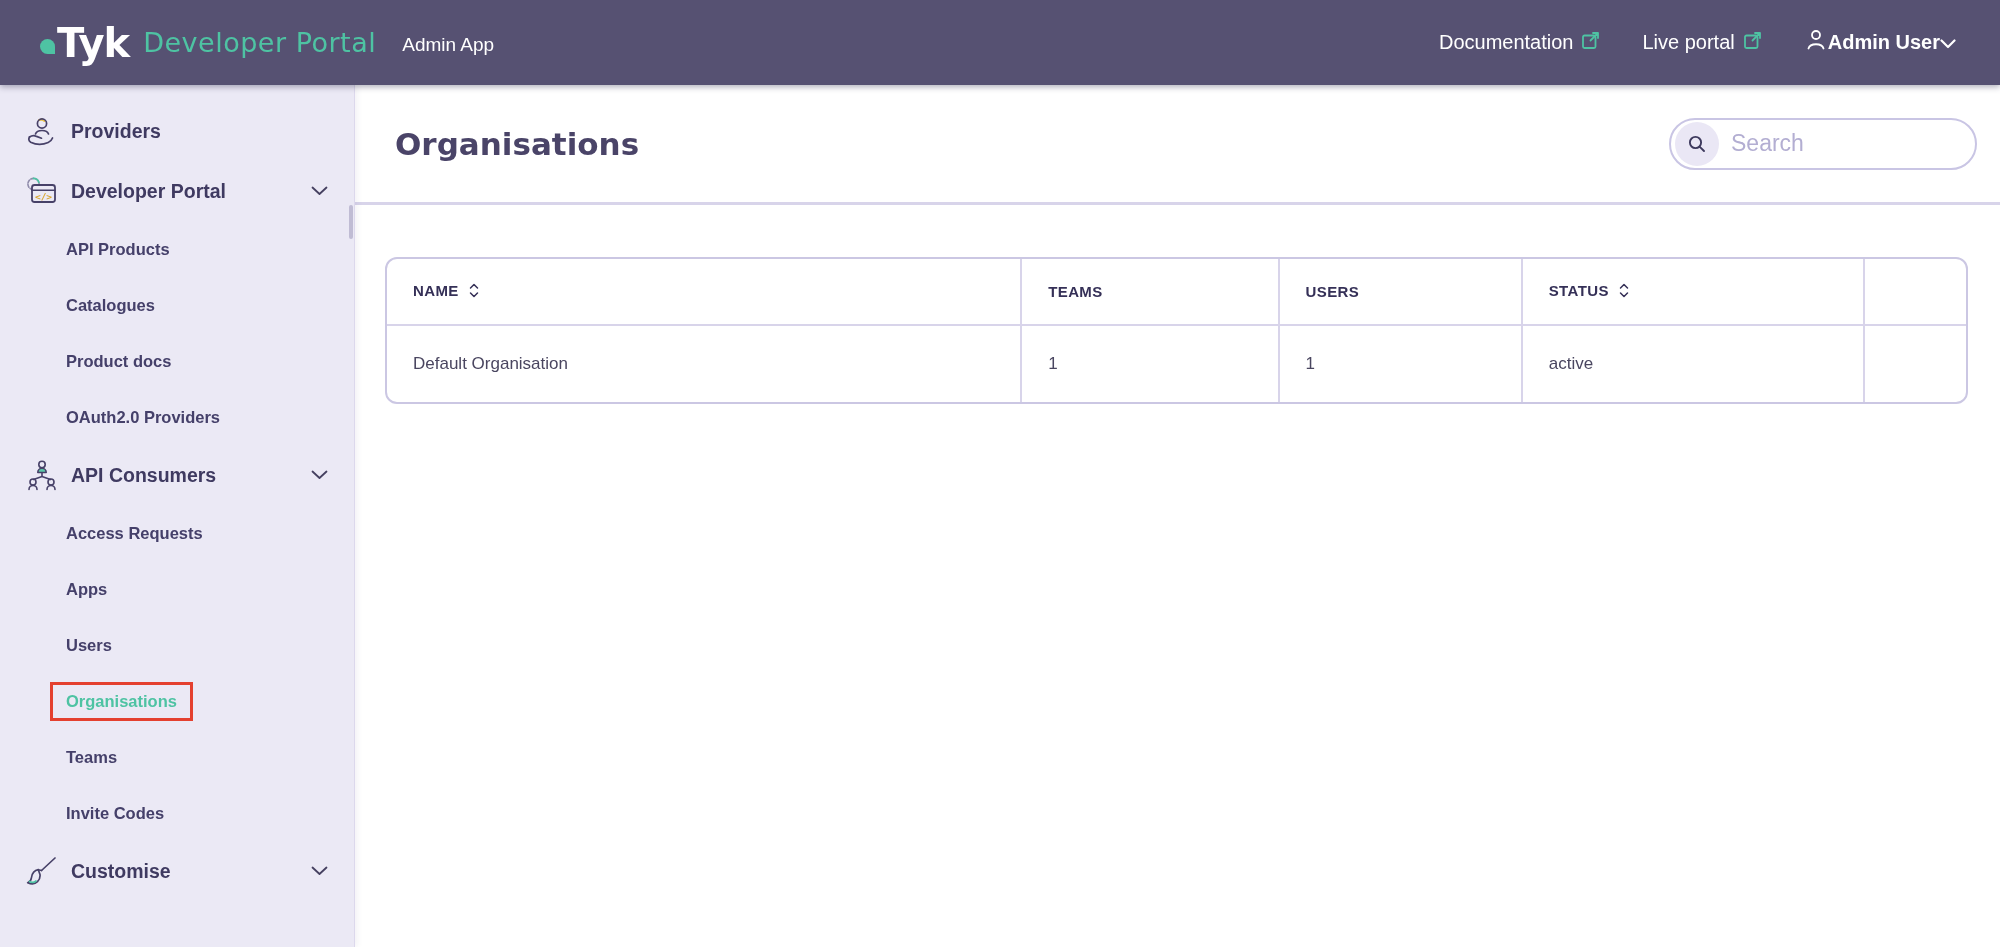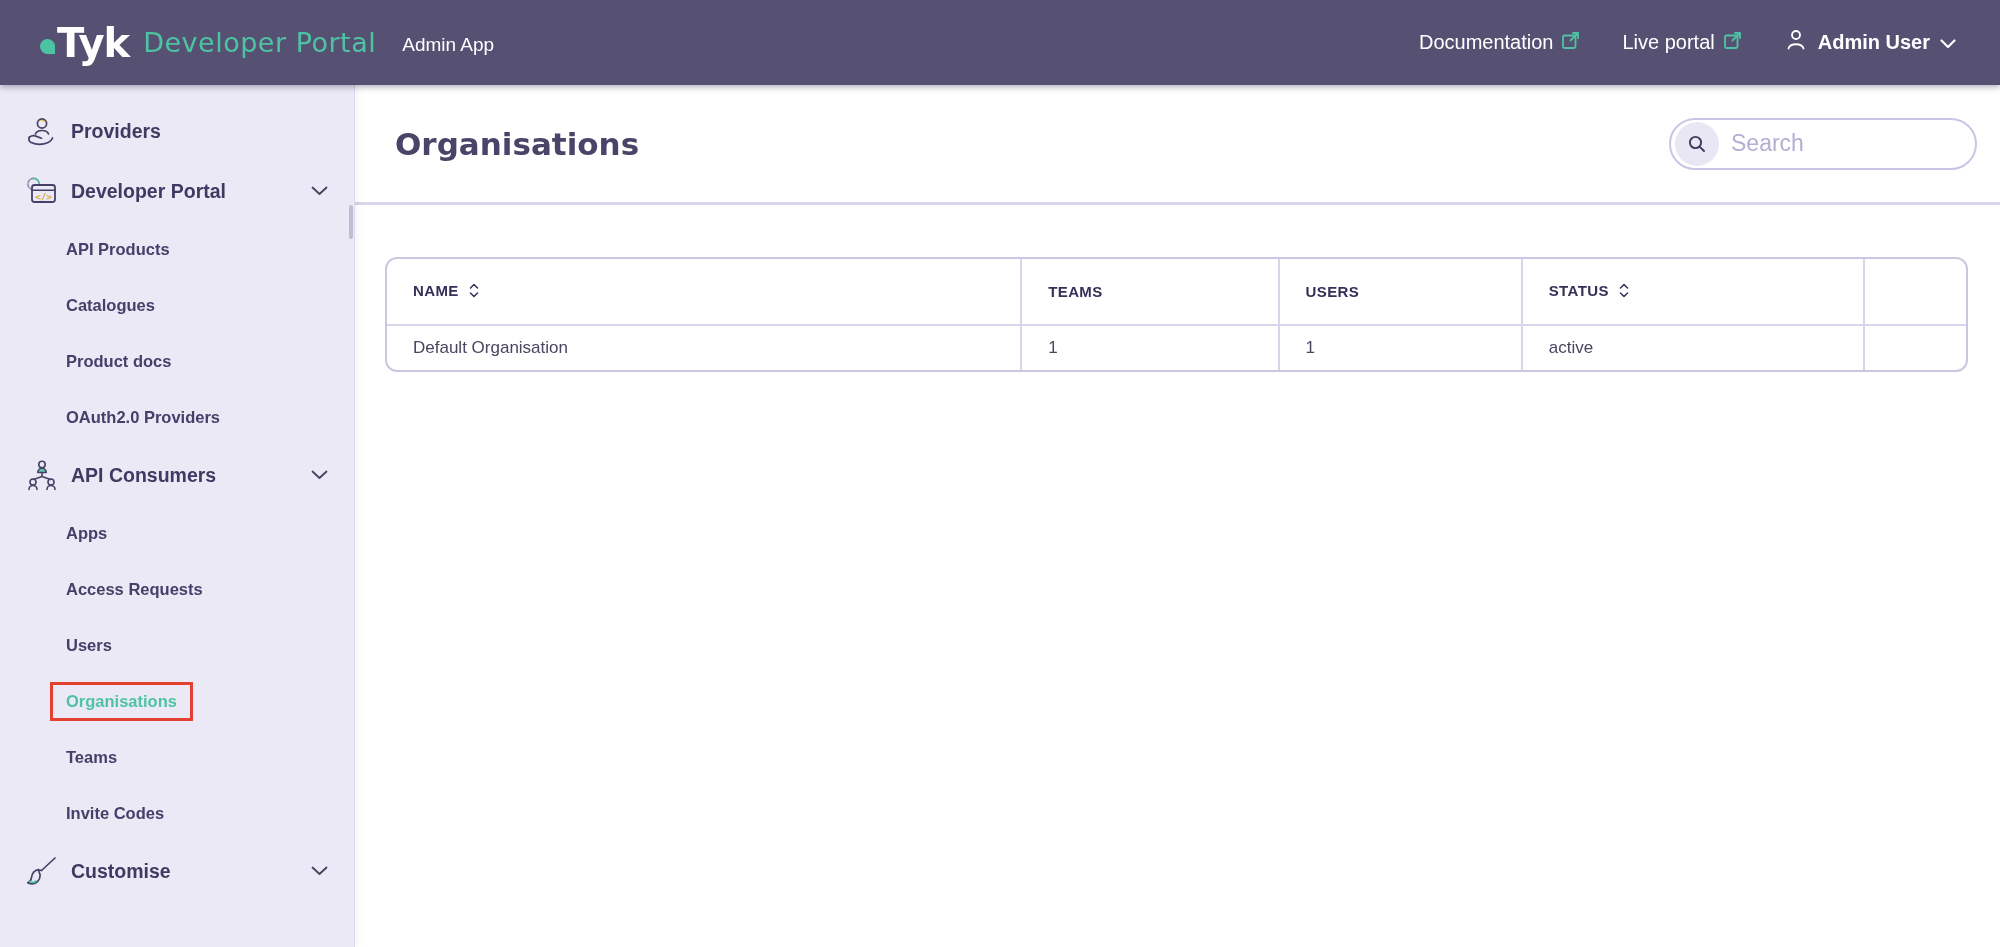--- a/index.html
+++ b/index.html
@@ -14,21 +14,21 @@
   .leaf { width:15px; height:15px; background:#4EC3A3;
     border-radius:52% 52% 0 52%; align-self:flex-start; margin:16px 2px 0 0; }
   .logo-text { font-family:"DejaVu Sans", sans-serif; font-weight:700;
     font-size:40px; color:#fff; letter-spacing:-1px; line-height:1; }
   .logo-sub { font-family:"DejaVu Sans", sans-serif; font-size:27px;
     color:#4EC3A3; margin-left:14px; letter-spacing:0.5px; }
   .app-label { color:#fff; font-size:19px; margin-left:26px; margin-top:4px; }
   .nav-right { margin-left:auto; display:flex; align-items:center; gap:42px; }
   .nav-link { display:flex; align-items:center; gap:8px; color:#fff;
     font-size:20px; cursor:pointer; }
-  .user-menu { display:flex; align-items:center; gap:10px; color:#fff;
+  .user-menu { display:flex; align-items:center; color:#fff;
     font-size:20px; font-weight:700; cursor:pointer; }
 
   
   .app-body { display:flex; height:862px; }
 
   
   .sidebar { width:355px; background:#EBE9F5; padding-top:16px; position:relative;
     flex-shrink:0; border-right:1px solid #DCD8EC;
     box-shadow:2px 0 6px rgba(80,70,120,0.08); }
   .side-section { height:60px; display:flex; align-items:center;
@@ -65,21 +65,21 @@
   .add-btn { background:#5CC9A9; border:none; color:#fff; height:54px;
     padding:0 44px; border-radius:27px; font-size:16.5px; font-weight:700;
     letter-spacing:0.6px; cursor:pointer; font-family:"Liberation Sans", sans-serif;
     white-space:nowrap; }
 
   
   .org-table { margin-top:52px; width:100%; border:2px solid #CBC7E3;
     border-radius:12px; border-spacing:0; }
   .org-table th { text-align:left; font-size:15px; font-weight:700;
     color:#353057; letter-spacing:0.4px; padding:23px 26px; cursor:pointer; }
-  .org-table td { font-size:17px; color:#4A4660; padding:12px 26px;
+  .org-table td { font-size:17px; color:#4A4660; padding:28px 26px;
     border-top:2px solid #D8D4EA; }
   .org-table th + th, .org-table td + td { border-left:2px solid #D8D4EA; }
   .sort-ic { margin-left:9px; vertical-align:-2px; }
   .no-sort { cursor:default; }
 </style>
 </head>
 <body>
 
 <div class="navbar">
   <div class="logo-wrap">
@@ -187,24 +187,24 @@
       </span>
       <span class="slabel">API Consumers</span>
       <span class="side-chevron">
         <svg width="17" height="10" viewBox="0 0 17 10" fill="none" stroke="#454060" stroke-width="1.8" stroke-linecap="round" stroke-linejoin="round">
             <polyline points="1.5,1.5 8.5,8 15.5,1.5"></polyline>
           </svg>
       </span>
     </div>
 
     <div class="side-item">
+      <span class="lbl">Access Requests</span>
+    </div>
+    <div class="side-item">
       <span class="lbl">Apps</span>
-    </div>
-    <div class="side-item">
-      <span class="lbl">Access Requests</span>
     </div>
     <div class="side-item">
       <span class="lbl">Users</span>
     </div>
     <div class="side-item active">
       <span class="annotated">
         <span class="lbl">Organisations</span>
       </span>
     </div>
     <div class="side-item">

